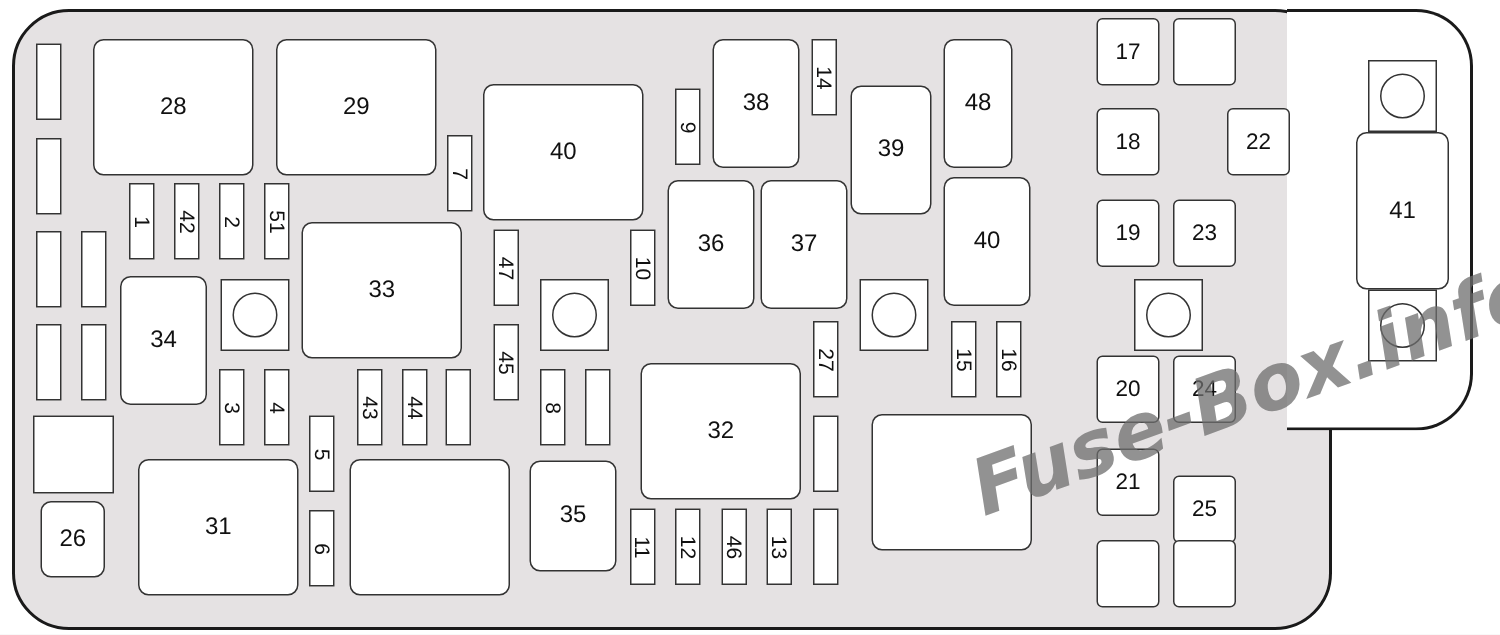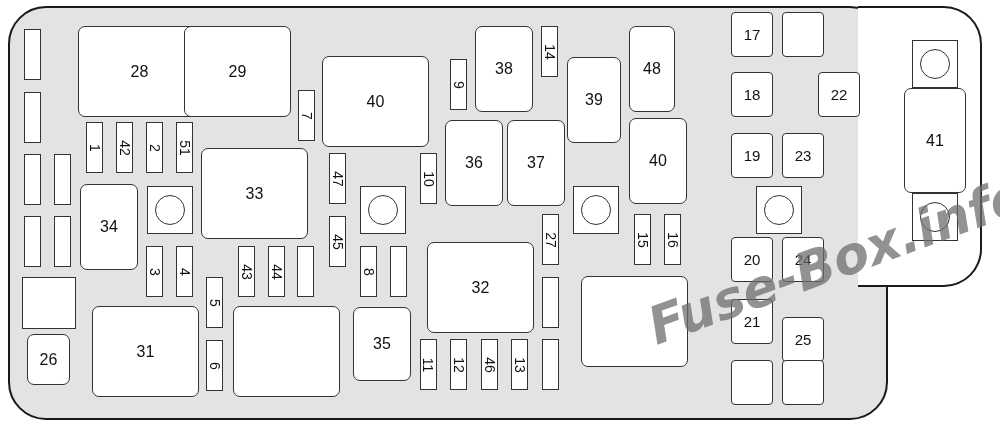--- a/index.html
+++ b/index.html
@@ -22,21 +22,21 @@
                color: rgba(110,110,110,0.75); transform: rotate(-20deg); transform-origin: left top;
                white-space: nowrap; font-family: "DejaVu Sans", sans-serif; font-style: italic; }
 </style>
 </head>
 <body>
 
 <div class="panel main"></div>
 <div class="panel side"></div>
 
 <div id="layout">
-    <div class="box relay" style="left: 78px; top: 26px; width: 123px; height: 91px;">
+    <div class="box relay" style="left: 62px; top: 26px; width: 107px; height: 91px;">
       <span>28</span>
     </div>
     <div class="box relay" style="left: 184px; top: 26px; width: 107px; height: 91px;">
       <span>29</span>
     </div>
     <div class="box relay" style="left: 322px; top: 56px; width: 107px; height: 91px;">
       <span>40</span>
     </div>
     <div class="box relay" style="left: 201px; top: 148px; width: 107px; height: 91px;">
       <span>33</span>

